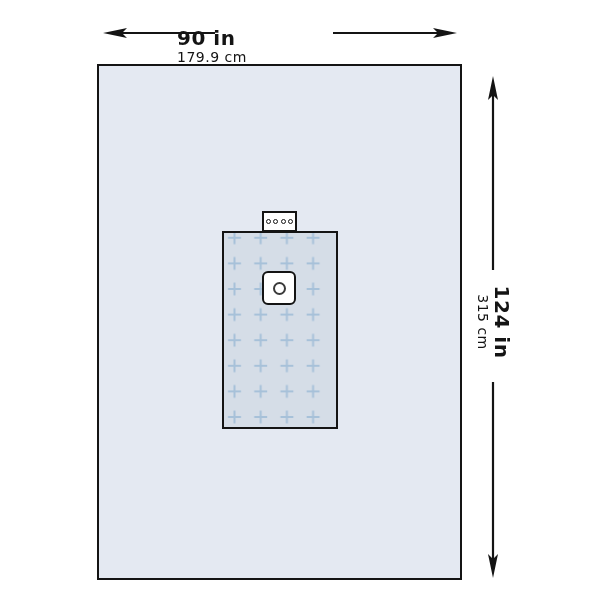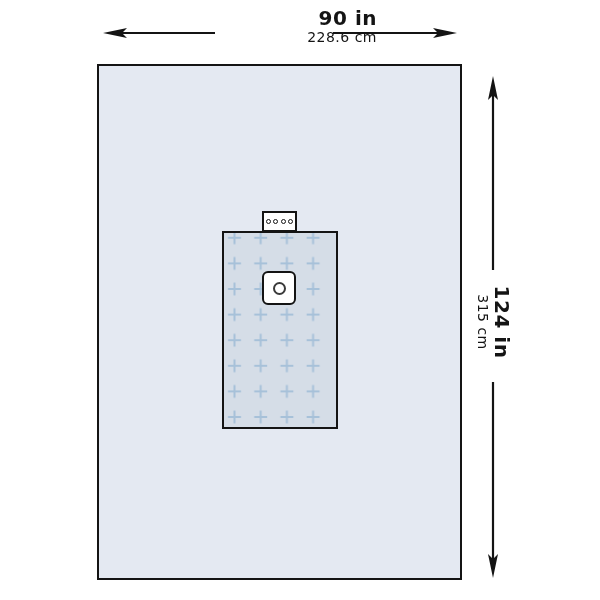--- a/index.html
+++ b/index.html
@@ -53,37 +53,37 @@
   }
   .fenestration-hole{
     width:13px;height:13px;border-radius:50%;
     border:2px solid var(--fenestration-ring);background:#ffffff;
   }
   
   .arrow-layer{position:absolute;left:0;top:0;width:600px;height:600px;pointer-events:none;}
   .arrow-layer line{stroke:var(--outline);stroke-width:2.2;}
   .arrow-layer polygon{fill:var(--outline);}
   .dim-label-width{
-    position:absolute;left:177px;top:8px;width:200px;text-align:right;
+    position:absolute;left:177px;top:28px;width:200px;text-align:left;
   }
   .dim-label-height{
     position:absolute;left:410px;top:300px;width:160px;height:44px;
     text-align:center;transform:rotate(90deg);
   }
   .dim-in{font-size:20px;font-weight:bold;line-height:21px;letter-spacing:0.5px;}
   .dim-cm{font-size:14px;line-height:16px;letter-spacing:0.5px;}
 </style>
 </head>
 <body>
 
 <div class="canvas">
 
   <div class="dim-label-width">
     <div class="dim-in">90 in</div>
-    <div class="dim-cm">228.6 cm</div>
+    <div class="dim-cm">179.9 cm</div>
   </div>
 
   <div class="dim-label-height">
     <div class="dim-in">124 in</div>
     <div class="dim-cm">315 cm</div>
   </div>
 
   <div class="drape"></div>
 
   <div class="panel">

